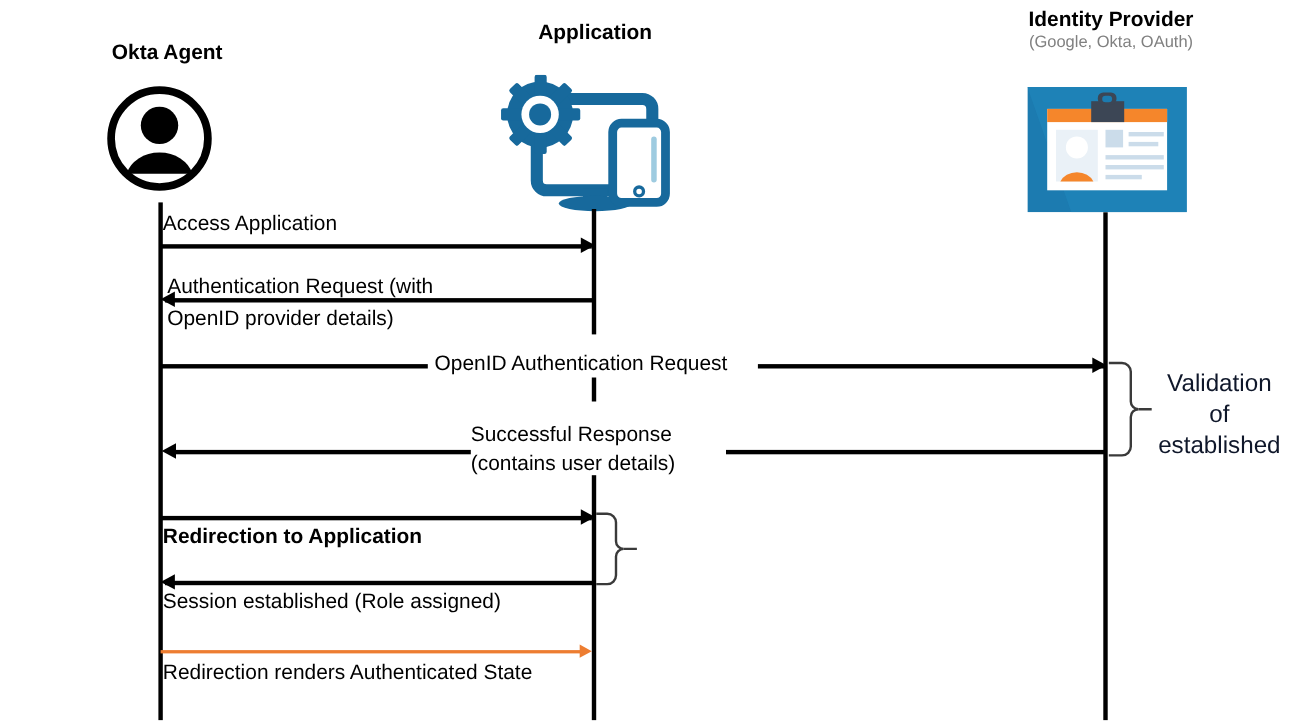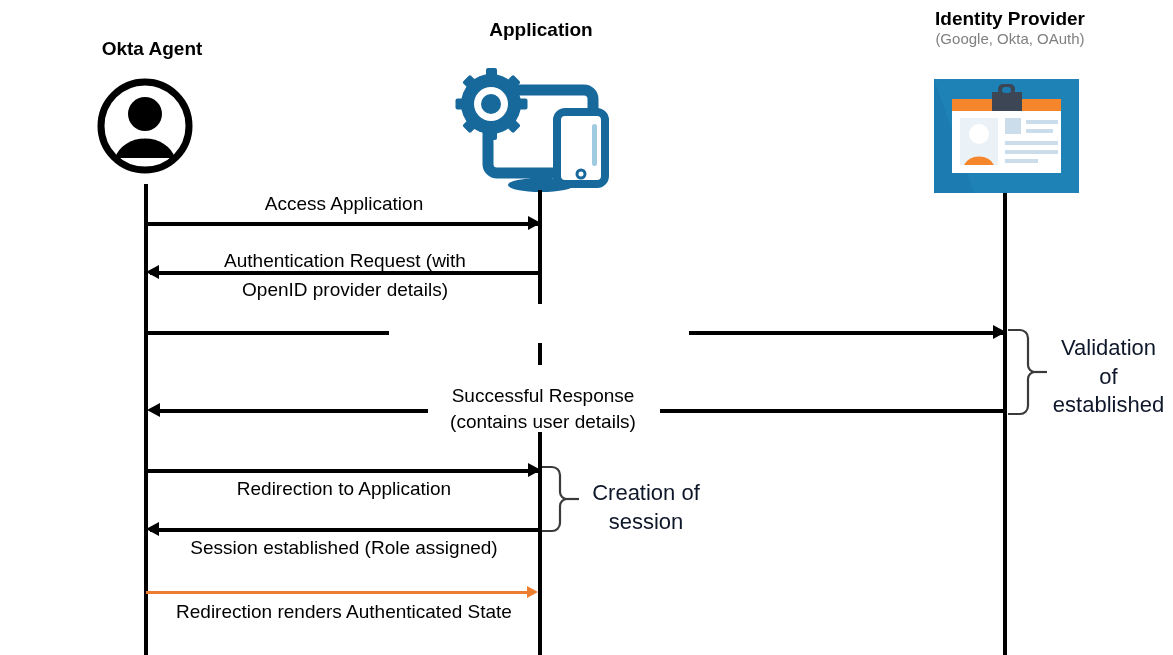--- a/index.html
+++ b/index.html
@@ -77,21 +77,20 @@
   .arrow-right.orange {
     border-top: 6px solid transparent;
     border-bottom: 6px solid transparent;
     border-left: 11px solid #ED7D31;
   }
 
   .msg-label {
     position: absolute;
     font-size: 19px;
     color: #000000;
-    text-align: center;
     line-height: 1.2;
     white-space: nowrap;
   }
   .msg-label.boxed {
     background: #ffffff;
     padding: 0 6px;
   }
 
   
   .brace {
@@ -192,20 +191,21 @@
   <div class="msg-label" style="left:148px; top:193px; width:392px;">Access Application</div>
   <div class="msg-line" style="left:146px; top:222px; width:392px;"></div>
   <div class="arrow-head arrow-right" style="left:528px; top:216px;"></div>
 
   <div class="msg-label" style="left:152px; top:250px; width:386px;">Authentication Request (with</div>
   <div class="msg-line" style="left:150px; top:271px; width:390px;"></div>
   <div class="arrow-head arrow-left" style="left:146px; top:265px;"></div>
   <div class="msg-label" style="left:152px; top:279px; width:386px;">OpenID provider details)</div>
 
   <div class="msg-line" style="left:146px; top:331px; width:243px;"></div>
+  <div class="msg-label boxed" style="left:389px; top:320px; width:300px;">OpenID Authentication Request</div>
   <div class="msg-line" style="left:689px; top:331px; width:315px;"></div>
   <div class="arrow-head arrow-right" style="left:993px; top:325px;"></div>
 
   <div class="msg-line" style="left:160px; top:409px; width:268px;"></div>
   <div class="arrow-head arrow-left" style="left:147px; top:403px;"></div>
   <div class="msg-label" style="left:428px; top:385px; width:230px;">Successful Response</div>
   <div class="msg-label" style="left:428px; top:411px; width:230px;">(contains user details)</div>
   <div class="msg-line" style="left:660px; top:409px; width:344px;"></div>
 
   <div class="brace" style="left:1006px; top:326px; width:44px; height:92px;">
@@ -216,35 +216,31 @@
     </svg>
   </div>
   <div class="brace-label" style="left:1046px; top:334px; width:125px;">
     <div>Validation</div>
     <div>of</div>
     <div>established</div>
   </div>
 
   <div class="msg-line" style="left:146px; top:469px; width:392px;"></div>
   <div class="arrow-head arrow-right" style="left:528px; top:463px;"></div>
-  <div class="msg-label" style="left:148px; top:478px; width:392px;">Redirection to Application</div>
+  <div class="msg-label" style="left:148px; top:478px; width:392px;font-weight:bold;">Redirection to Application</div>
 
   <div class="msg-line" style="left:150px; top:528px; width:390px;"></div>
   <div class="arrow-head arrow-left" style="left:146px; top:522px;"></div>
   <div class="msg-label" style="left:148px; top:537px; width:392px;">Session established (Role assigned)</div>
 
   <div class="brace" style="left:540px; top:464px; width:44px; height:70px;">
     <svg width="44" height="70" viewBox="0 0 44 70">
       <path d="M 2 3 L 12 3 A 8 8 0 0 1 20 11 L 20 28 A 7 7 0 0 0 27 35
                A 7 7 0 0 0 20 42 L 20 59 A 8 8 0 0 1 12 67 L 2 67" fill="none" stroke="#3a3a3a" stroke-width="2.2"></path>
       <line x1="27" y1="35" x2="39" y2="35" stroke="#3a3a3a" stroke-width="2.2"></line>
     </svg>
   </div>
-  <div class="brace-label" style="left:581px; top:479px; width:130px;">
-    <div>Creation of</div>
-    <div>session</div>
-  </div>
 
   <div class="msg-line thin" style="left:146px; top:591px; width:382px;"></div>
   <div class="arrow-head arrow-right orange" style="left:527px; top:586px;"></div>
   <div class="msg-label" style="left:148px; top:601px; width:392px;">Redirection renders Authenticated State</div>
 
 </div>
 
 </body></html>

